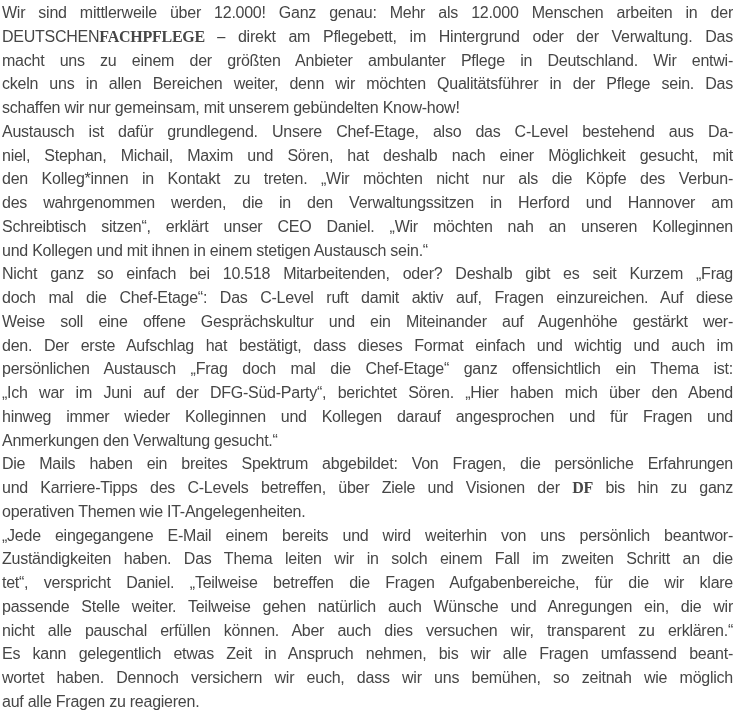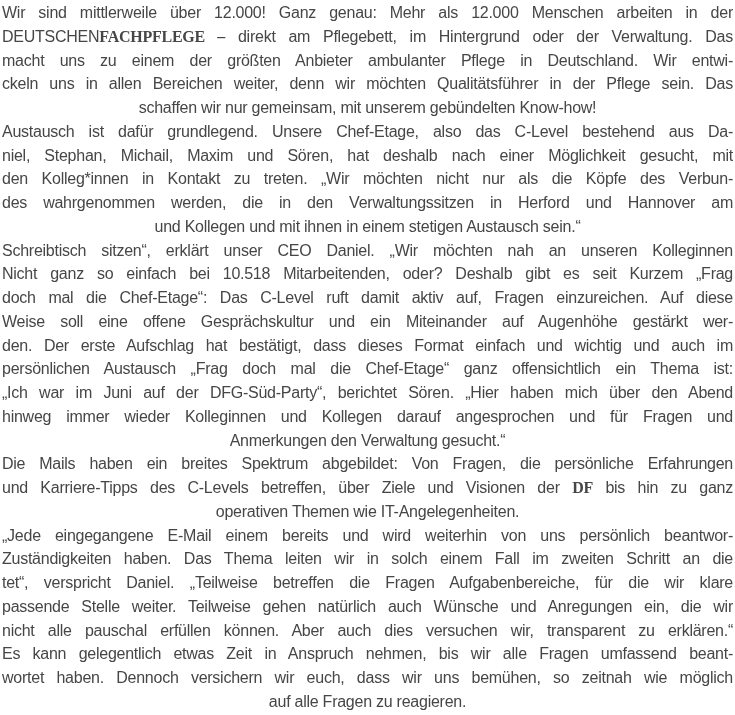--- a/index.html
+++ b/index.html
@@ -19,21 +19,21 @@
     width: 100%;
   }
   .line {
     font-family: "Liberation Sans", "DejaVu Sans", sans-serif;
     font-size: 16px;
     line-height: 23.75px;
     height: 23.75px;
     letter-spacing: -0.25px;
     color: #464646;
     overflow: hidden;
-    text-align: center;
+    text-align: left;
   }
   .line.justify {
     text-align: justify;
     text-align-last: justify;
     -moz-text-align-last: justify;
   }
   .seg-bold {
     font-weight: 700;
     font-family: Liberation Serif, serif;
   }
@@ -45,22 +45,22 @@
   <div class="article" id="article" style="color: rgb(70, 70, 70);">
       <div class="line justify"><span class="seg">Wir sind mittlerweile über 12.000! Ganz genau: Mehr als 12.000 Menschen arbeiten in der</span></div>
       <div class="line justify"><span class="seg">DEUTSCHEN</span><span class="seg-bold">FACHPFLEGE –</span><span class="seg"> direkt am Pflegebett, im Hintergrund oder der Verwaltung. Das</span></div>
       <div class="line justify"><span class="seg">macht uns zu einem der größten Anbieter ambulanter Pflege in Deutschland. Wir entwi-</span></div>
       <div class="line justify"><span class="seg">ckeln uns in allen Bereichen weiter, denn wir möchten Qualitätsführer in der Pflege sein. Das</span></div>
       <div class="line"><span class="seg">schaffen wir nur gemeinsam, mit unserem gebündelten Know-how!</span></div>
       <div class="line justify"><span class="seg">Austausch ist dafür grundlegend. Unsere Chef-Etage, also das C-Level bestehend aus Da-</span></div>
       <div class="line justify"><span class="seg">niel, Stephan, Michail, Maxim und Sören, hat deshalb nach einer Möglichkeit gesucht, mit</span></div>
       <div class="line justify"><span class="seg">den Kolleg*innen in Kontakt zu treten. „Wir möchten nicht nur als die Köpfe des Verbun-</span></div>
       <div class="line justify"><span class="seg">des wahrgenommen werden, die in den Verwaltungssitzen in Herford und Hannover am</span></div>
+      <div class="line justify"><span class="seg">Schreibtisch sitzen“, erklärt unser CEO Daniel. „Wir möchten nah an unseren Kolleginnen</span></div>
       <div class="line"><span class="seg">und Kollegen und mit ihnen in einem stetigen Austausch sein.“</span></div>
-      <div class="line justify"><span class="seg">Schreibtisch sitzen“, erklärt unser CEO Daniel. „Wir möchten nah an unseren Kolleginnen</span></div>
       <div class="line justify"><span class="seg">Nicht ganz so einfach bei 10.518 Mitarbeitenden, oder? Deshalb gibt es seit Kurzem „Frag</span></div>
       <div class="line justify"><span class="seg">doch mal die Chef-Etage“: Das C-Level ruft damit aktiv auf, Fragen einzureichen. Auf diese</span></div>
       <div class="line justify"><span class="seg">Weise soll eine offene Gesprächskultur und ein Miteinander auf Augenhöhe gestärkt wer-</span></div>
       <div class="line justify"><span class="seg">den. Der erste Aufschlag hat bestätigt, dass dieses Format einfach und wichtig und auch im</span></div>
       <div class="line justify"><span class="seg">persönlichen Austausch „Frag doch mal die Chef-Etage“ ganz offensichtlich ein Thema ist:</span></div>
       <div class="line justify"><span class="seg">„Ich war im Juni auf der DFG-Süd-Party“, berichtet Sören. „Hier haben mich über den Abend</span></div>
       <div class="line justify"><span class="seg">hinweg immer wieder Kolleginnen und Kollegen darauf angesprochen und für Fragen und</span></div>
       <div class="line"><span class="seg">Anmerkungen den Verwaltung gesucht.“</span></div>
       <div class="line justify"><span class="seg">Die Mails haben ein breites Spektrum abgebildet: Von Fragen, die persönliche Erfahrungen</span></div>
       <div class="line justify"><span class="seg">und Karriere-Tipps des C-Levels betreffen, über Ziele und Visionen der </span><span class="seg-bold">DF</span><span class="seg"> bis hin zu ganz</span></div>

